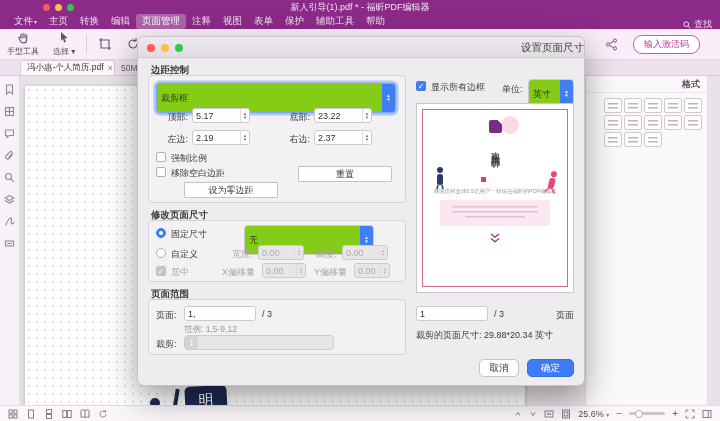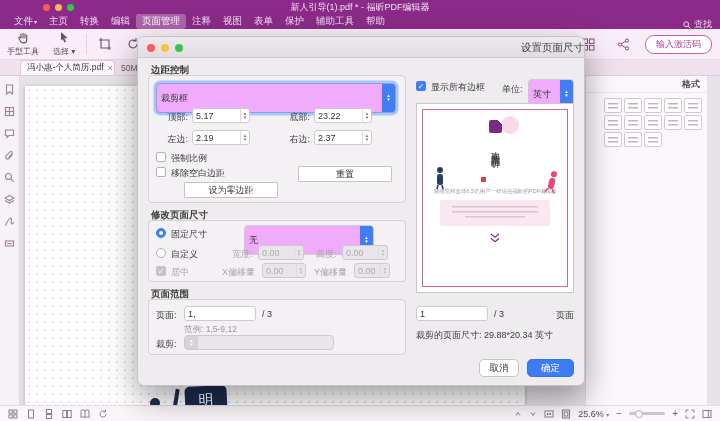--- a/index.html
+++ b/index.html
@@ -19,21 +19,21 @@
   .menu-item { font-size:9.5px; color:#f0ddef; padding:1px 6px; border-radius:3px; white-space:nowrap; }
   .menu-item.active { background:rgba(255,255,255,.28); color:#fff; }
   .menu-caret { font-size:6px; margin-left:1px; }
   .menubar-search { margin-left:auto; margin-right:8px; display:flex; align-items:center; gap:3px; color:#f0ddef; font-size:9px;margin-top:6px; }
 
   
   .toolbar { position:absolute; left:0; top:29px; width:720px; height:31px; background:#f9eef7; border-bottom:1px solid #e6d6e4; display:flex; align-items:center; }
   .toolbtn { display:flex; flex-direction:column; align-items:center; justify-content:center; gap:2px; font-size:8px; color:#5c4a5c; padding:0 7px; height:100%; }
   .tb-divider { width:1px; height:20px; background:#e0cfdd; margin:0 4px; }
   .toolbtn .lbl { white-space:nowrap; }
-  .tb-right { margin-left:auto; display:flex; align-items:center; gap:8px; padding-right:8px; }
+  .tb-right { margin-left:auto; display:flex; align-items:center; gap:8px; padding-right:20px; }
   .activation { border:1px solid #c85ab4; color:#b13a9e; background:#fff; border-radius:9px; font-size:9px; padding:2px 10px; white-space:nowrap; }
 
   
   .tabbar { position:absolute; left:0; top:60px; width:720px; height:16px; background:#efe1ed; border-bottom:1px solid #ddcbd9; display:flex; align-items:flex-end; padding-left:20px; }
   .doc-tab { height:15px; display:flex; align-items:center; gap:4px; font-size:8.5px; padding:0 6px; color:#6a5a68; white-space:nowrap; overflow:hidden; }
   .doc-tab.active { background:#fcf8fb; border:1px solid #ddcbd9; border-bottom:none; border-radius:4px 4px 0 0; color:#333; width:95px; }
   .tab-close { color:#997f96; font-size:9px; }
 
   
   .leftbar { position:absolute; left:0; top:76px; width:20px; height:329px; background:#f7f2f7; border-right:1px solid #e3d9e2; display:flex; flex-direction:column; align-items:center; padding-top:8px; gap:11px; }
@@ -82,21 +82,21 @@
   .dlbl.r { text-align:right; }
   .dlbl.dis { color:#a8a2a8; }
   .hint { position:absolute; font-size:8.5px; color:#9a949a; white-space:nowrap; }
 
   .nfld { position:absolute; height:15px; background:#fff; border:1px solid #cfc9cf; border-radius:3px; font-size:9px; color:#333; display:flex; align-items:center; overflow:hidden; }
   .nfld .val { flex:1; padding-left:3px; white-space:nowrap; }
   .nfld .stp { width:9px; align-self:stretch; border-left:1px solid #ddd; display:flex; flex-direction:column; align-items:center; justify-content:center; font-size:4.5px; line-height:4px; color:#777; }
   .nfld.dis { background:#e9e6e9; color:#aaa; }
   .nfld.dis .stp { color:#bbb; }
 
-  .dd { position:absolute; height:30px; background:#f0abfc; border:1px solid #cfc9cf; border-radius:4px; font-size:9px; color:#333; display:flex; align-items:center; overflow:hidden; }
+  .dd { position:absolute; height:30px; background:#84cc16; border:1px solid #cfc9cf; border-radius:4px; font-size:9px; color:#333; display:flex; align-items:center; overflow:hidden; }
   .dd .val { flex:1; padding-left:4px; white-space:nowrap; }
   .dd .bstp { width:13px; align-self:stretch; background:#3f7ef5; color:#fff; display:flex; flex-direction:column; align-items:center; justify-content:center; font-size:4.5px; line-height:4px; }
   .dd.focus { box-shadow:0 0 0 2.5px rgba(64,126,245,.38); border-color:#7ba3f0; }
   .dd.dis { background:#e9e6e9; color:#aaa; }
   .dd.dis .bstp { background:#d6d2d6; color:#fff; }
 
   .cb { position:absolute; width:10px; height:10px; border:1px solid #b5afb5; border-radius:2px; background:#fff; display:flex; align-items:center; justify-content:center; font-size:8px; color:#fff; }
   .cb.on { background:#3f7ef5; border-color:#3f7ef5; }
   .cb.on-dis { background:#c6c2c6; border-color:#c6c2c6; }
   .radio { position:absolute; width:10px; height:10px; border:1px solid #b5afb5; border-radius:50%; background:#fff; }

